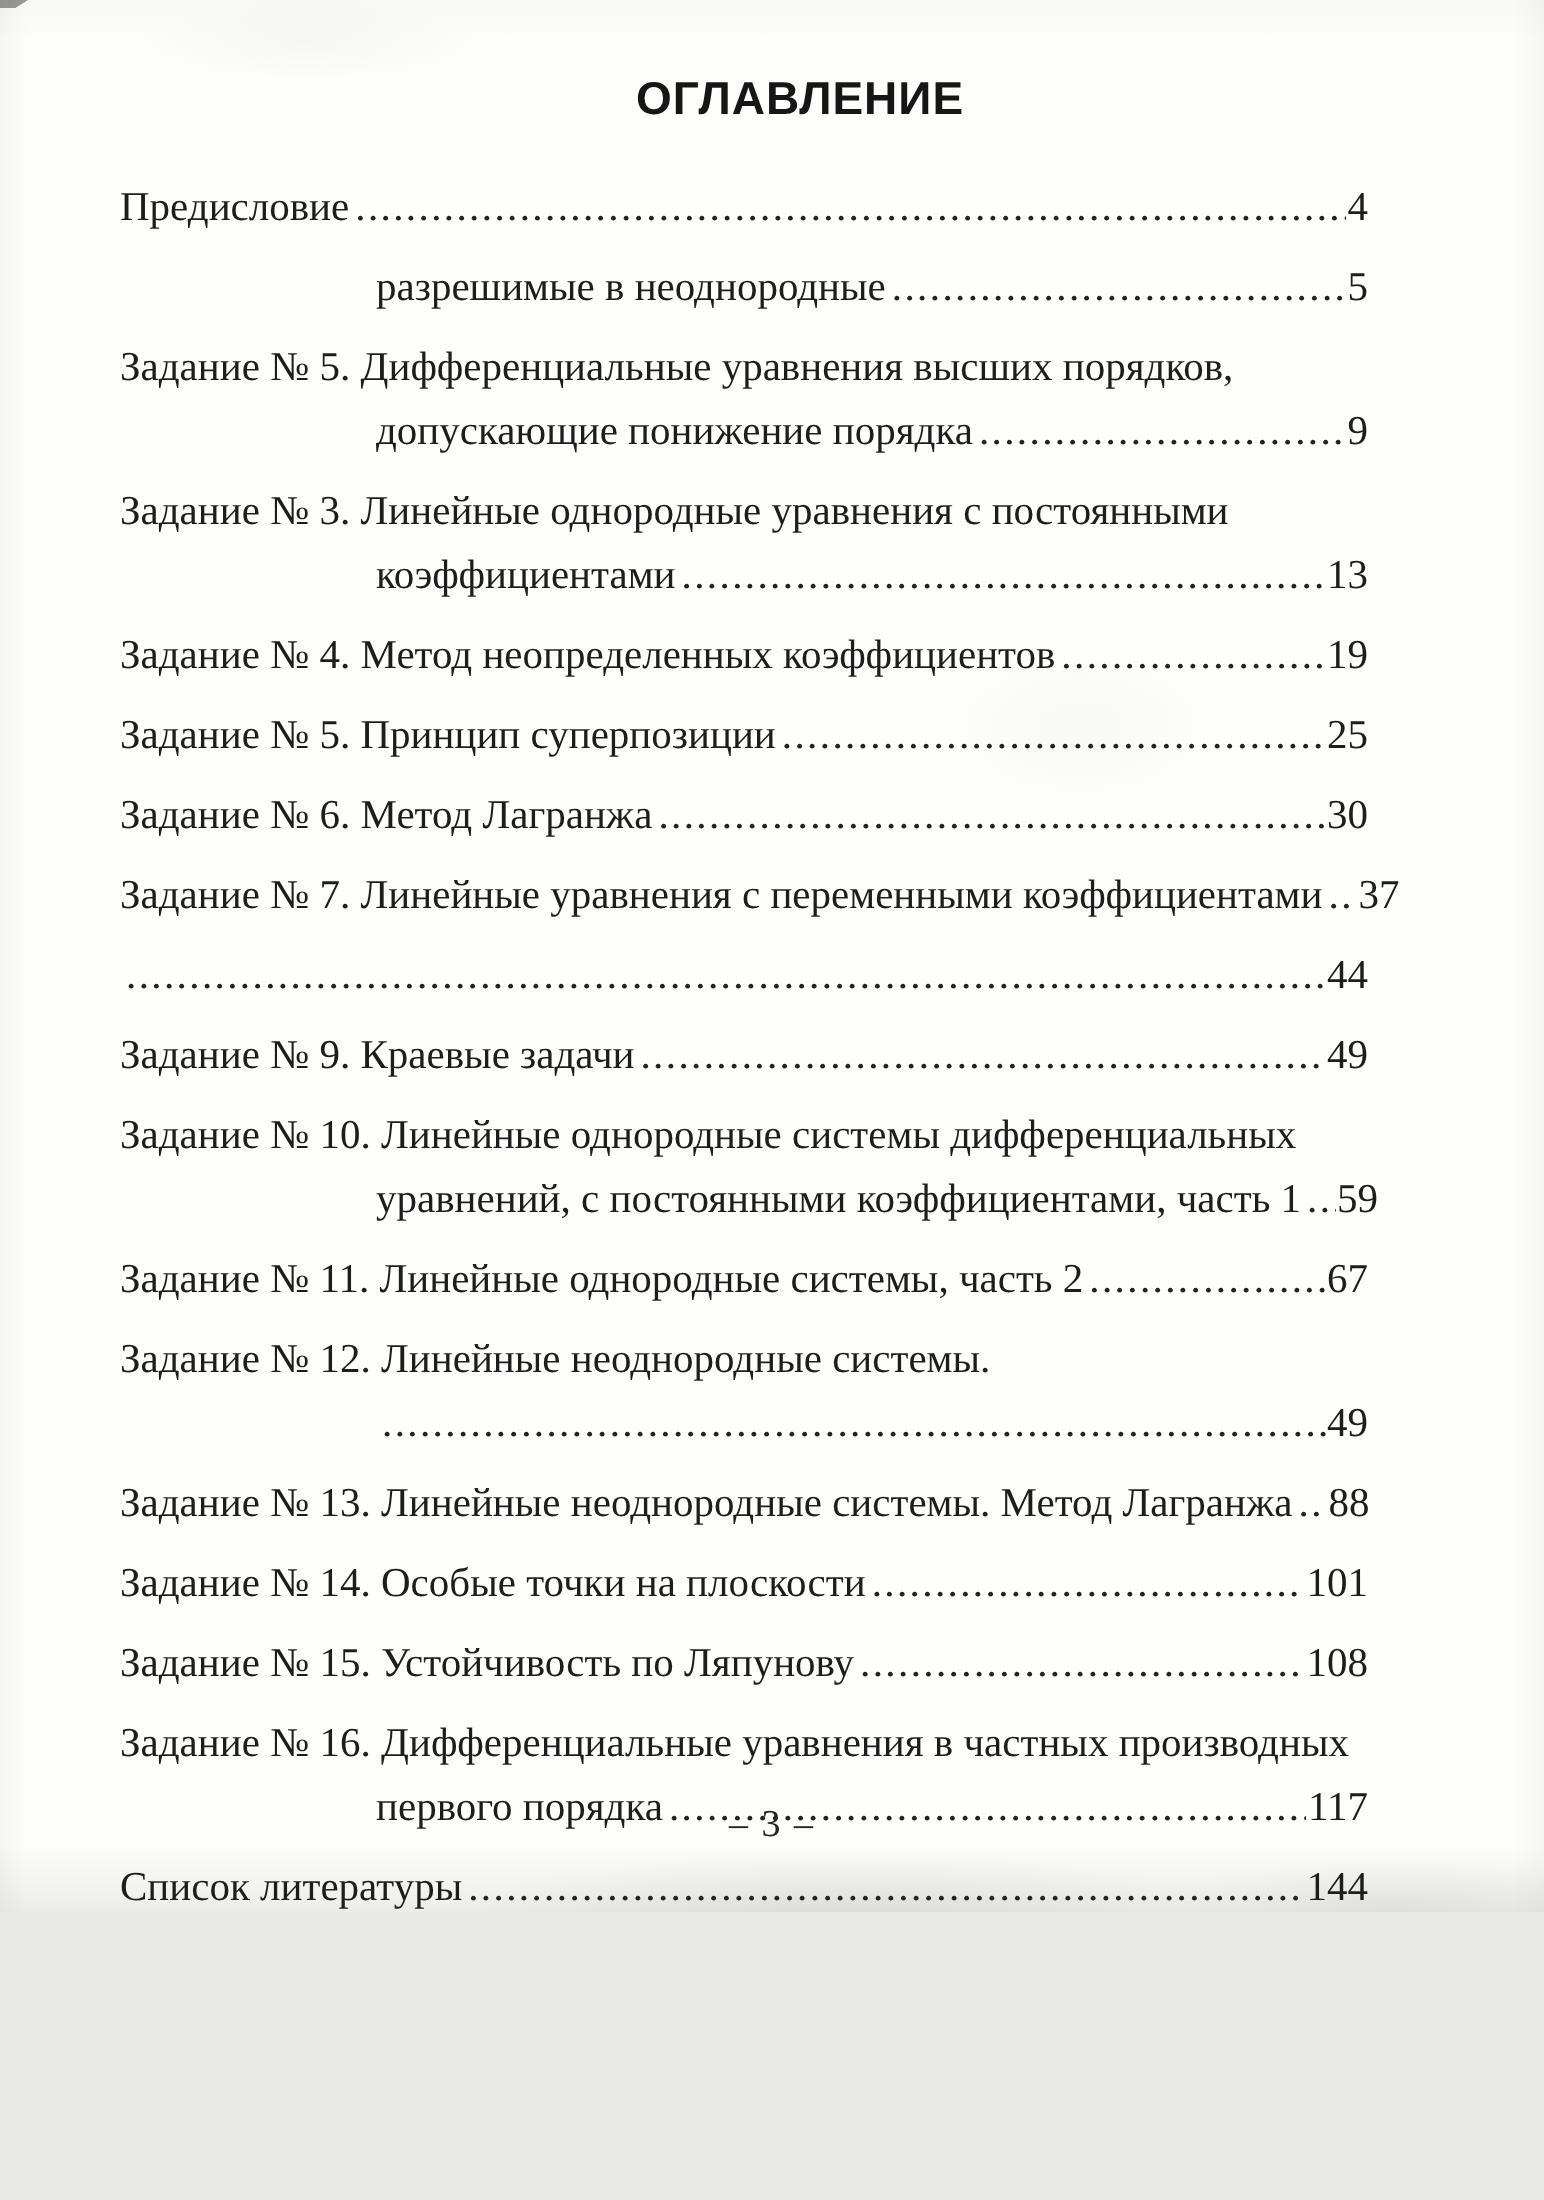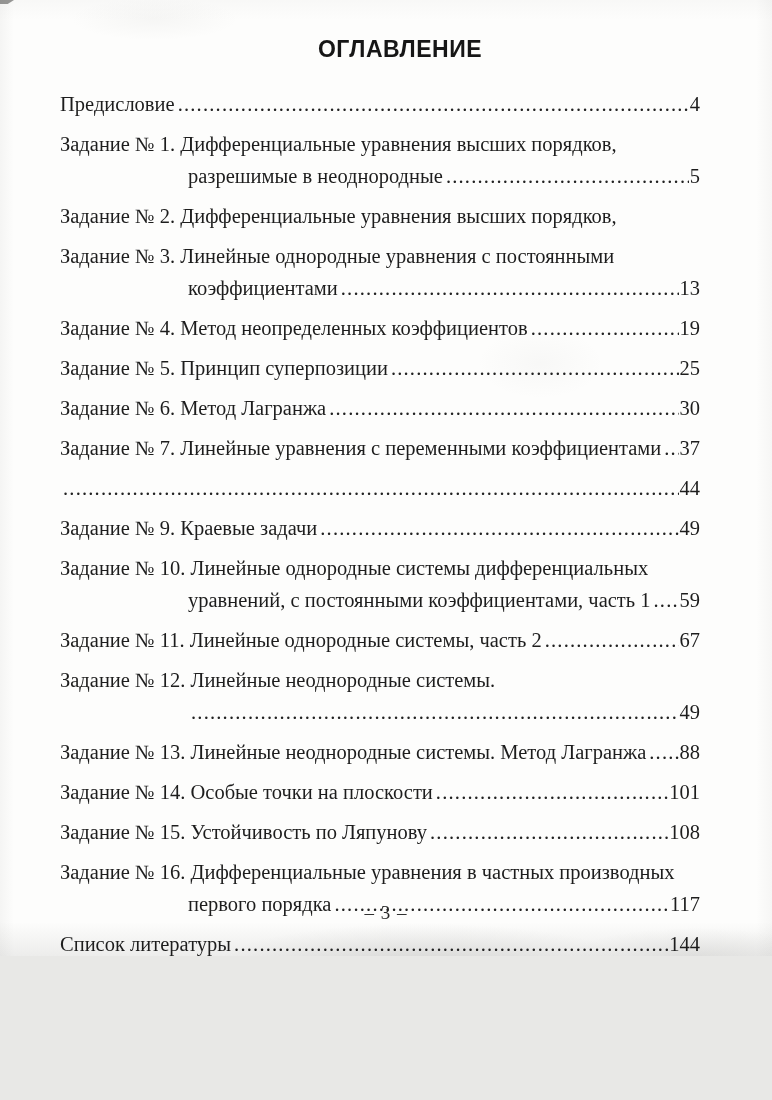--- a/index.html
+++ b/index.html
@@ -52,21 +52,21 @@
     font-family: "Liberation Sans", "DejaVu Sans", sans-serif;
     font-weight: 700;
     font-size: 23px;
     letter-spacing: 0.5px;
     color: #161616;
   }
   .toc {
     position: absolute;
     top: 88px;
     left: 60px;
-    right: 72px;
+    right: 88px;
     font-size: 20.5px;
   }
   .entry { margin-bottom: 8px; }
   .line {
     display: flex;
     align-items: baseline;
     line-height: 32px;
   }
   .line.cont { padding-left: 128px; }
   .txt { white-space: nowrap; }
@@ -105,34 +105,35 @@
   <div class="toc">
       <div class="entry">
     <div class="line l1">
       <span class="txt">Предисловие</span>
       <span class="dots"></span>
       <span class="pg">4</span>
     </div>
 
   </div>
       <div class="entry">
-    <div class="line l1">
-      <span class="txt">Задание № 1. Дифференциальные уравнения высших порядков,</span>
-
-    </div>
     <div class="line l2 cont">
       <span class="txt">разрешимые в неоднородные</span>
       <span class="dots"></span>
       <span class="pg">5</span>
     </div>
   </div>
       <div class="entry">
     <div class="line l1">
-      <span class="txt">Задание № 2. Дифференциальные уравнения высших порядков,</span>
-
+      <span class="txt">Задание № 5. Дифференциальные уравнения высших порядков,</span>
+
+    </div>
+    <div class="line l2 cont">
+      <span class="txt">допускающие понижение порядка</span>
+      <span class="dots"></span>
+      <span class="pg">9</span>
     </div>
   </div>
       <div class="entry">
     <div class="line l1">
       <span class="txt">Задание № 3. Линейные однородные уравнения с постоянными</span>
 
     </div>
     <div class="line l2 cont">
       <span class="txt">коэффициентами</span>
       <span class="dots"></span>

